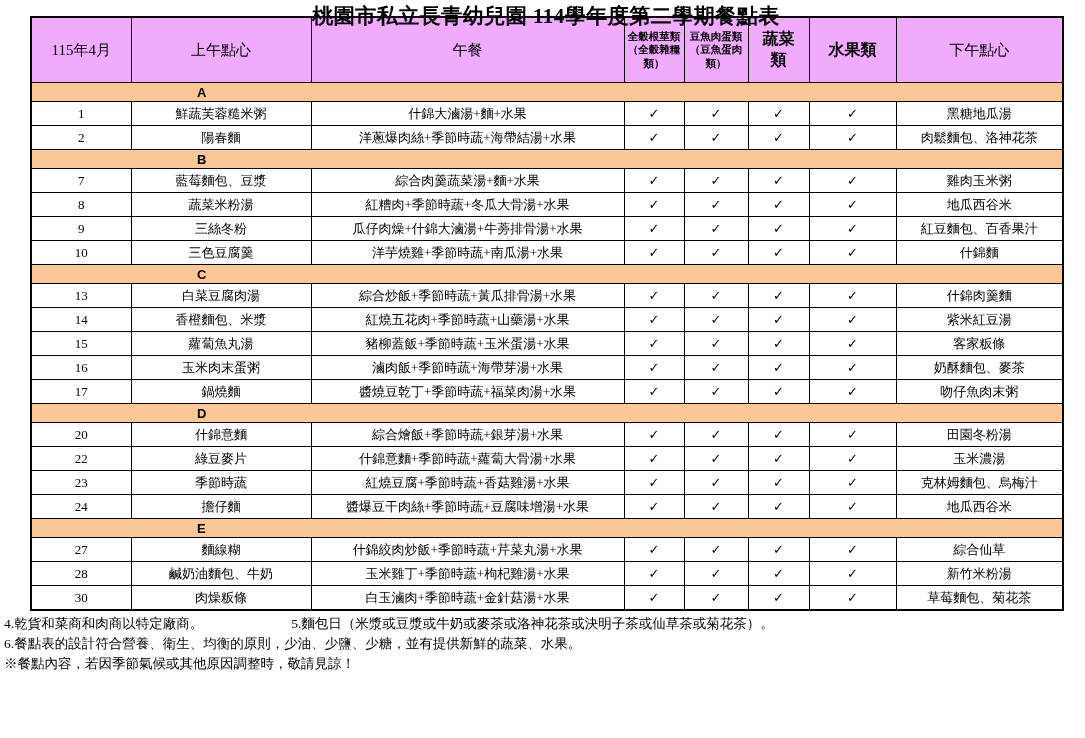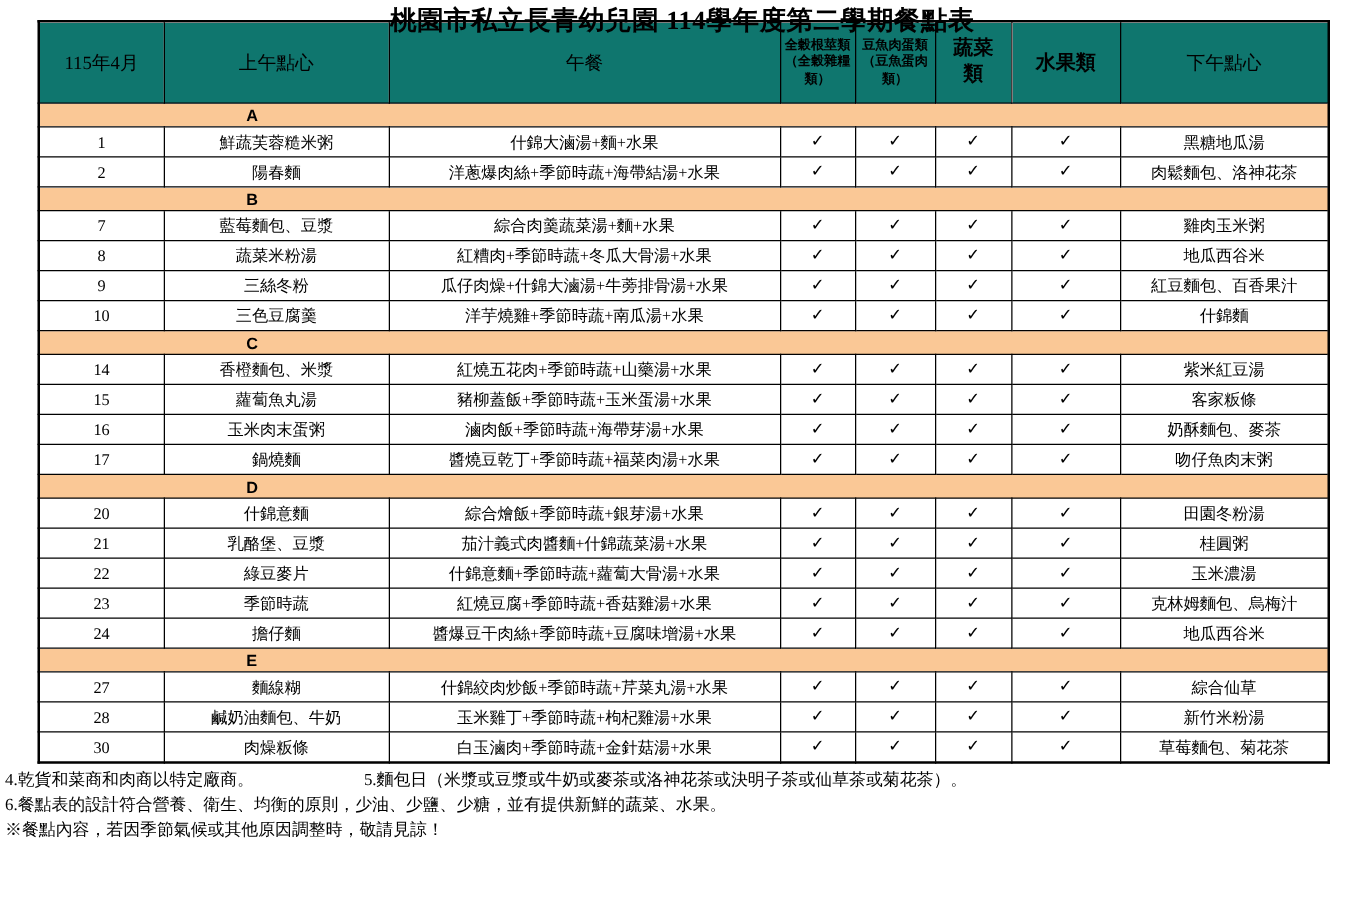--- a/index.html
+++ b/index.html
@@ -13,21 +13,21 @@
     text-align:center;font-size:21px;font-weight:bold;letter-spacing:0.5px;
   }
   table.menu{
     border-collapse:collapse;table-layout:fixed;
     margin-left:30px;width:1032px;border:2px solid #000;
   }
   .menu th,.menu td{
     border:1px solid #000;text-align:center;vertical-align:middle;
     padding:0 2px;overflow:hidden;white-space:nowrap;
   }
-  .menu thead th{height:64px;font-weight:normal;font-size:15px;background:#0f766e;}
+  .menu thead th{height:64px;font-weight:normal;font-size:15px;background:#f0abfc;}
   .menu thead th.small{font-size:10.5px;font-weight:bold;white-space:normal;line-height:1.3;padding:0 1px;}
   .menu thead th.big{font-size:16px;font-weight:bold;white-space:normal;}
   .menu thead th.big .wrap2{max-width:38px;margin:0 auto;line-height:1.3;}
   .menu tbody tr.data-row td{height:23px;font-size:13px;}
   .menu tbody tr.section-band td{
     height:18px;background:#FAC896;text-align:left;padding-left:165px;
     font-weight:bold;font-size:13px;font-family:"Liberation Sans","DejaVu Sans",sans-serif;
   }
   .menu td.check{font-size:13px;font-family:"DejaVu Sans","Liberation Sans",sans-serif;}
   .footer{
@@ -135,20 +135,30 @@
         <td class="check">✓</td>
         <td class="check">✓</td>
         <td class="check">✓</td>
         <td class="check">✓</td>
         <td>什錦麵</td>
       </tr>
       <tr class="section-band">
         <td colspan="8">C</td>
       </tr>
       <tr class="data-row">
+        <td>13</td>
+        <td>白菜豆腐肉湯</td>
+        <td>綜合炒飯+季節時蔬+黃瓜排骨湯+水果</td>
+        <td class="check">✓</td>
+        <td class="check">✓</td>
+        <td class="check">✓</td>
+        <td class="check">✓</td>
+        <td>什錦肉羹麵</td>
+      </tr>
+      <tr class="data-row">
         <td>14</td>
         <td>香橙麵包、米漿</td>
         <td>紅燒五花肉+季節時蔬+山藥湯+水果</td>
         <td class="check">✓</td>
         <td class="check">✓</td>
         <td class="check">✓</td>
         <td class="check">✓</td>
         <td>紫米紅豆湯</td>
       </tr>
       <tr class="data-row">
@@ -186,30 +196,20 @@
       </tr>
       <tr class="data-row">
         <td>20</td>
         <td>什錦意麵</td>
         <td>綜合燴飯+季節時蔬+銀芽湯+水果</td>
         <td class="check">✓</td>
         <td class="check">✓</td>
         <td class="check">✓</td>
         <td class="check">✓</td>
         <td>田園冬粉湯</td>
-      </tr>
-      <tr class="data-row">
-        <td>21</td>
-        <td>乳酪堡、豆漿</td>
-        <td>茄汁義式肉醬麵+什錦蔬菜湯+水果</td>
-        <td class="check">✓</td>
-        <td class="check">✓</td>
-        <td class="check">✓</td>
-        <td class="check">✓</td>
-        <td>桂圓粥</td>
       </tr>
       <tr class="data-row">
         <td>22</td>
         <td>綠豆麥片</td>
         <td>什錦意麵+季節時蔬+蘿蔔大骨湯+水果</td>
         <td class="check">✓</td>
         <td class="check">✓</td>
         <td class="check">✓</td>
         <td class="check">✓</td>
         <td>玉米濃湯</td>

